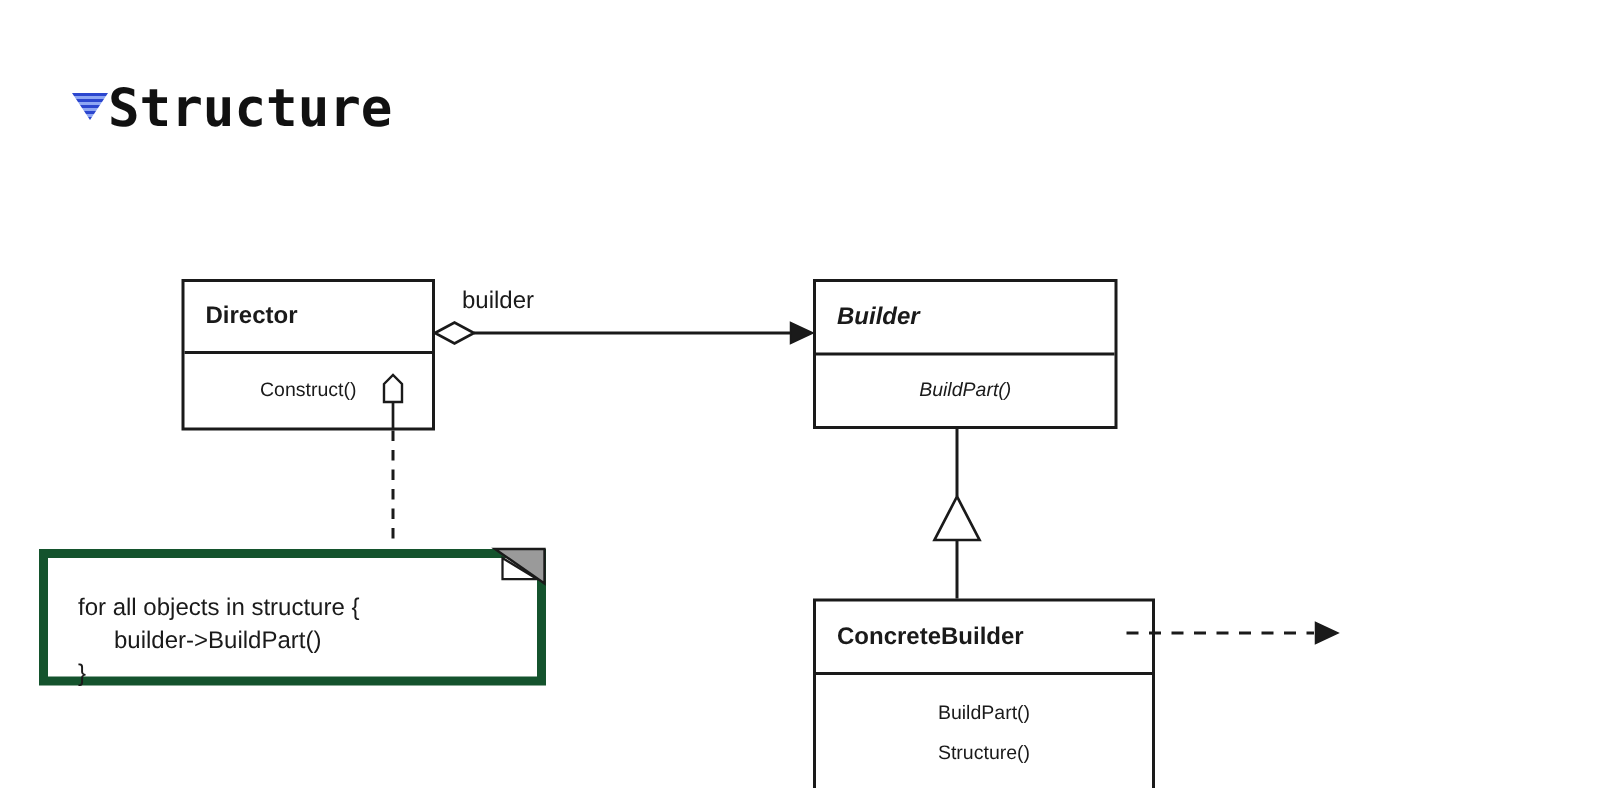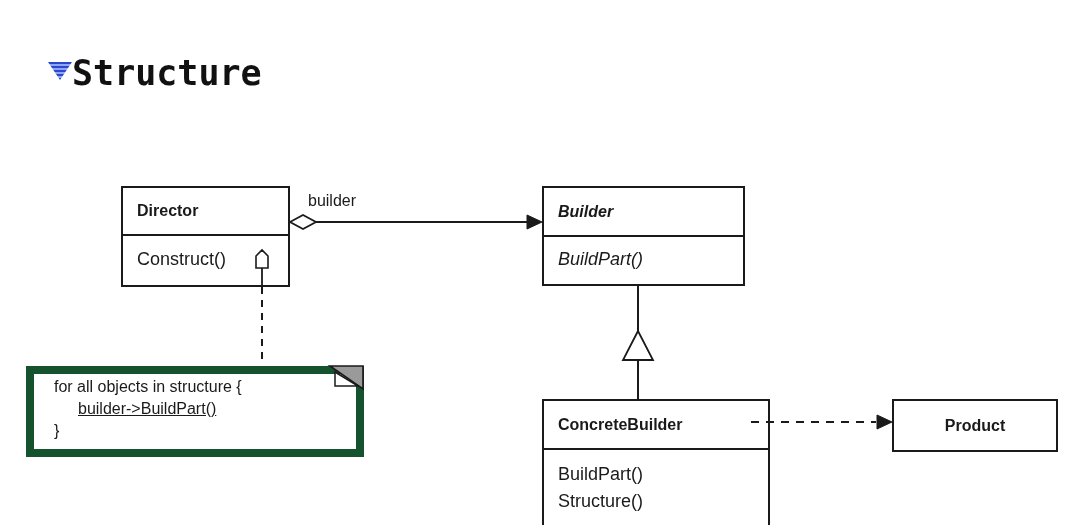--- a/index.html
+++ b/index.html
@@ -39,20 +39,21 @@
     white-space: nowrap;
   }
 
   
   .class-box {
     position: absolute;
     box-sizing: border-box;
     border: 2px solid #1a1a1a;
     background: #ffffff;
     z-index: 2;
+    text-align: center;
   }
   .class-title {
     box-sizing: border-box;
     display: flex;
     align-items: center;
     padding: 0 14px;
     font-size: 16px;
     font-weight: bold;
     border-bottom: 2px solid #1a1a1a;
     white-space: nowrap;
@@ -61,21 +62,21 @@
     justify-content: center;
     border-bottom: none;
     height: 100%;
   }
   .class-methods {
     box-sizing: border-box;
     display: flex;
     flex-direction: column;
     justify-content: center;
     padding: 0 14px;
-    font-size: 18px;
+    font-size: 13px;
     line-height: 27px;
     white-space: nowrap;
   }
   .abstract { font-style: italic; }
 
   #box-director        { left: 121px; top: 142px; width: 169px; height: 101px; }
   #box-director .class-title   { height: 48px; }
   #box-director .class-methods { height: 47px; }
 
   #box-builder         { left: 542px; top: 142px; width: 203px; height: 100px; }
@@ -87,29 +88,29 @@
   #box-concretebuilder .class-methods { height: 75px; justify-content: center; }
 
   #box-product         { left: 892px; top: 355px; width: 166px; height: 53px; }
 
   
   .note-box {
     position: absolute;
     left: 26px; top: 322px;
     width: 338px; height: 91px;
     box-sizing: border-box;
-    border: 8px solid #14532d;
+    border: 6px solid #14532d;
     background: #ffffff;
     z-index: 2;
     font-size: 16px;
     line-height: 22px;
-    padding: 2px 0 0 20px;
+    padding: 23px 0 0 20px;
     white-space: nowrap;
   }
-  .note-line-indent { margin-left: 24px; text-decoration: underline; }
+  .note-line-indent { margin-left: 24px; }
 
   
   .assoc-label {
     position: absolute;
     left: 308px; top: 148px;
     font-size: 16px;
     color: #1a1a1a;
     z-index: 3;
     white-space: nowrap;
   }
@@ -146,23 +147,20 @@
   </div>
 
   <div class="class-box" id="box-concretebuilder">
     <div class="class-title">ConcreteBuilder</div>
     <div class="class-methods">
       <div>BuildPart()</div>
       <div>Structure()</div>
     </div>
   </div>
 
-  <div class="class-box" id="box-product">
-    <div class="class-title centered">Product</div>
-  </div>
 
   <div class="note-box">
     <div>for all objects in structure {</div>
     <div class="note-line-indent">builder-&gt;BuildPart()</div>
     <div>}</div>
   </div>
 
   <div class="assoc-label">builder</div>
 
   <svg class="overlay" viewBox="0 0 1081 525">

